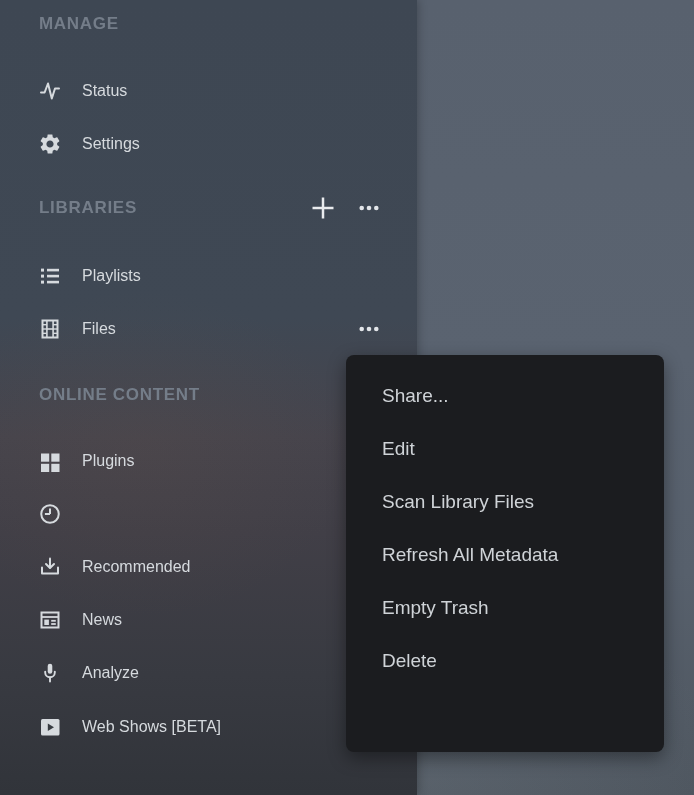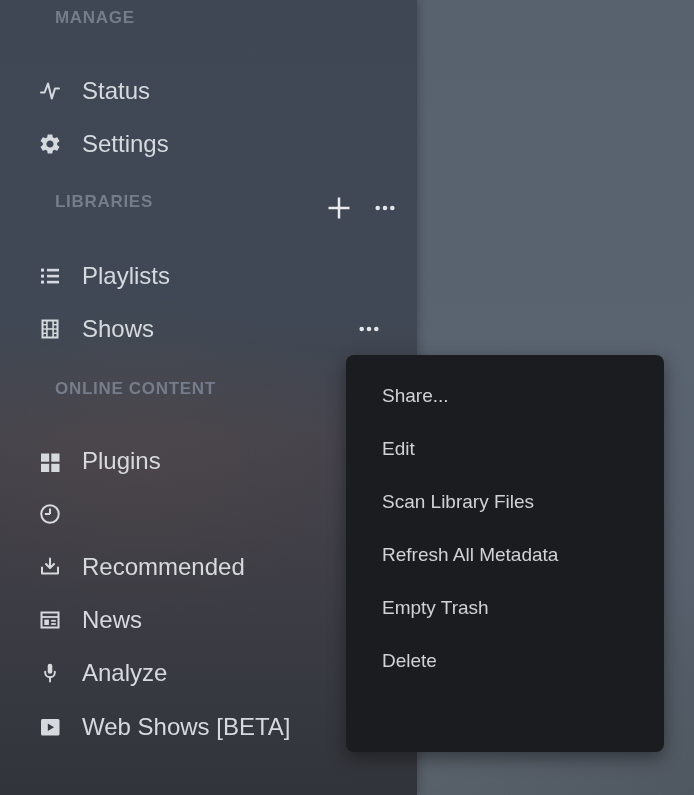--- a/index.html
+++ b/index.html
@@ -15,28 +15,28 @@
       linear-gradient(180deg,#58616e 0%,#5a6370 45%,#57606c 72%,#4e565f 100%);
   }
   .sidebar{
     position:absolute;top:0;left:0;width:417px;height:795px;
     background:
       radial-gradient(280px 220px at 34% 57%, rgba(122,92,72,0.10), transparent 75%),
       linear-gradient(180deg,#3e4753 0%,#3f4854 40%,#46444c 55%,#413f47 67%,#383a41 85%,#31343a 100%);
     box-shadow:2px 0 8px rgba(0,0,0,0.22);
   }
   .sec-header{
-    position:absolute;left:16px;width:100%;height:32px;
-    display:flex;align-items:flex-start;padding-left:39px;box-sizing:border-box;
+    position:absolute;left:0;width:100%;height:32px;
+    display:flex;align-items:center;padding-left:39px;box-sizing:border-box;
     color:#747d89;font-size:17px;font-weight:700;letter-spacing:0.7px;
   }
   .item{
     position:absolute;left:0;width:100%;height:40px;
     display:flex;align-items:center;padding-left:38px;box-sizing:border-box;
-    color:#d6dade;font-size:24px;cursor:pointer;
+    color:#d6dade;font-size:16px;cursor:pointer;
   }
   .item .icn{width:24px;height:24px;margin-right:20px;flex:0 0 24px;display:flex;align-items:center;justify-content:center;}
   .hdr-action{
     position:absolute;top:50%;transform:translateY(-50%);
     width:24px;height:24px;display:flex;align-items:center;justify-content:center;cursor:pointer;
   }
   .plus-btn{left:311px;}
   .hdr-dots{left:357px;}
   .row-dots{
     position:absolute;left:357px;top:50%;transform:translateY(-50%);
@@ -126,21 +126,21 @@
               <line x1="8.9" y1="12" x2="15.1" y2="12" stroke-width="1.6"></line>
               <line x1="4.5" y1="7.7" x2="8.9" y2="7.7" stroke-width="1.4"></line>
               <line x1="4.5" y1="12" x2="8.9" y2="12" stroke-width="1.4"></line>
               <line x1="4.5" y1="16.3" x2="8.9" y2="16.3" stroke-width="1.4"></line>
               <line x1="15.1" y1="7.7" x2="19.5" y2="7.7" stroke-width="1.4"></line>
               <line x1="15.1" y1="12" x2="19.5" y2="12" stroke-width="1.4"></line>
               <line x1="15.1" y1="16.3" x2="19.5" y2="16.3" stroke-width="1.4"></line>
             </g>
           </svg>
       </span>
-      <span>Shows</span>
+      <span>Files</span>
       <span class="row-dots">
         <svg width="24" height="24" viewBox="0 0 24 24">
             <circle cx="4.7" cy="12" r="2.3" fill="#e2e5e9"></circle>
             <circle cx="12" cy="12" r="2.3" fill="#e2e5e9"></circle>
             <circle cx="19.3" cy="12" r="2.3" fill="#e2e5e9"></circle>
           </svg>
       </span>
     </div>
 
     <div class="sec-header" style="top:379px">

